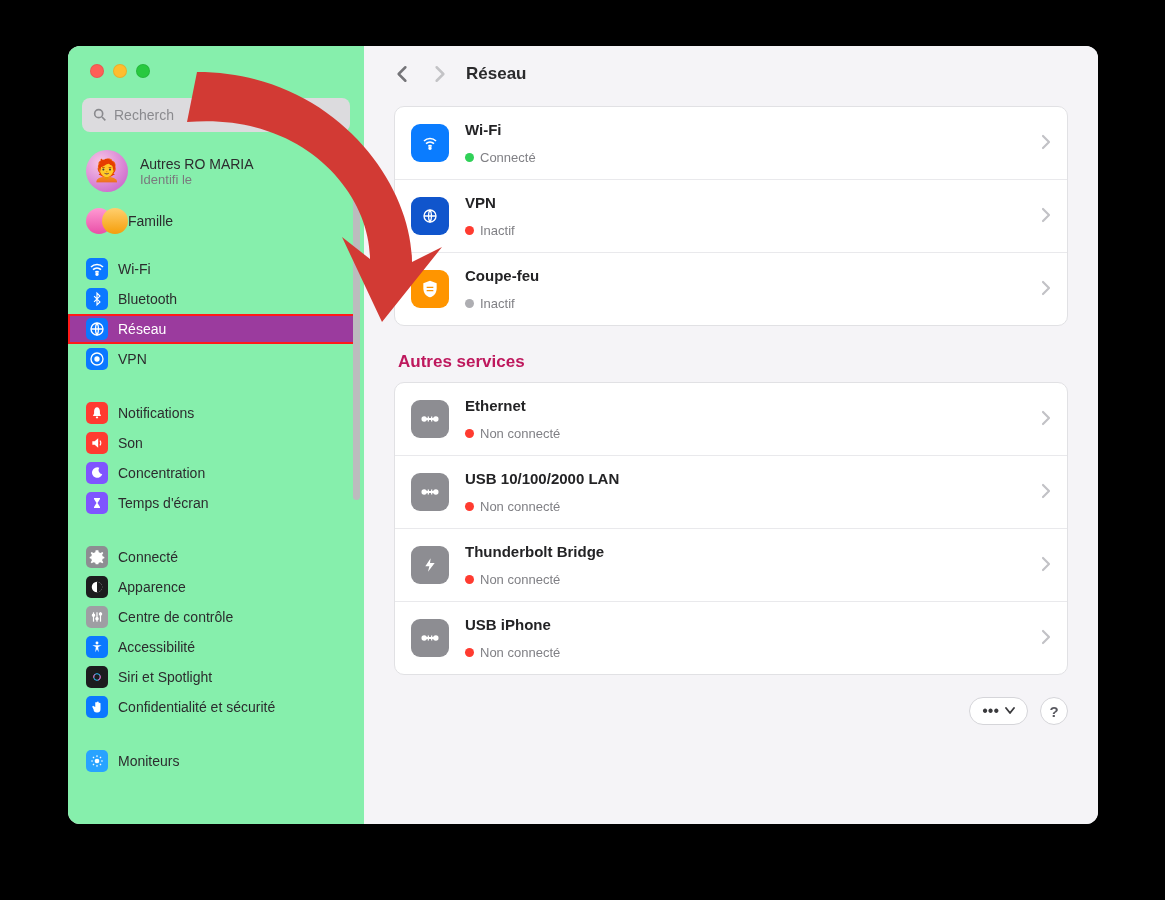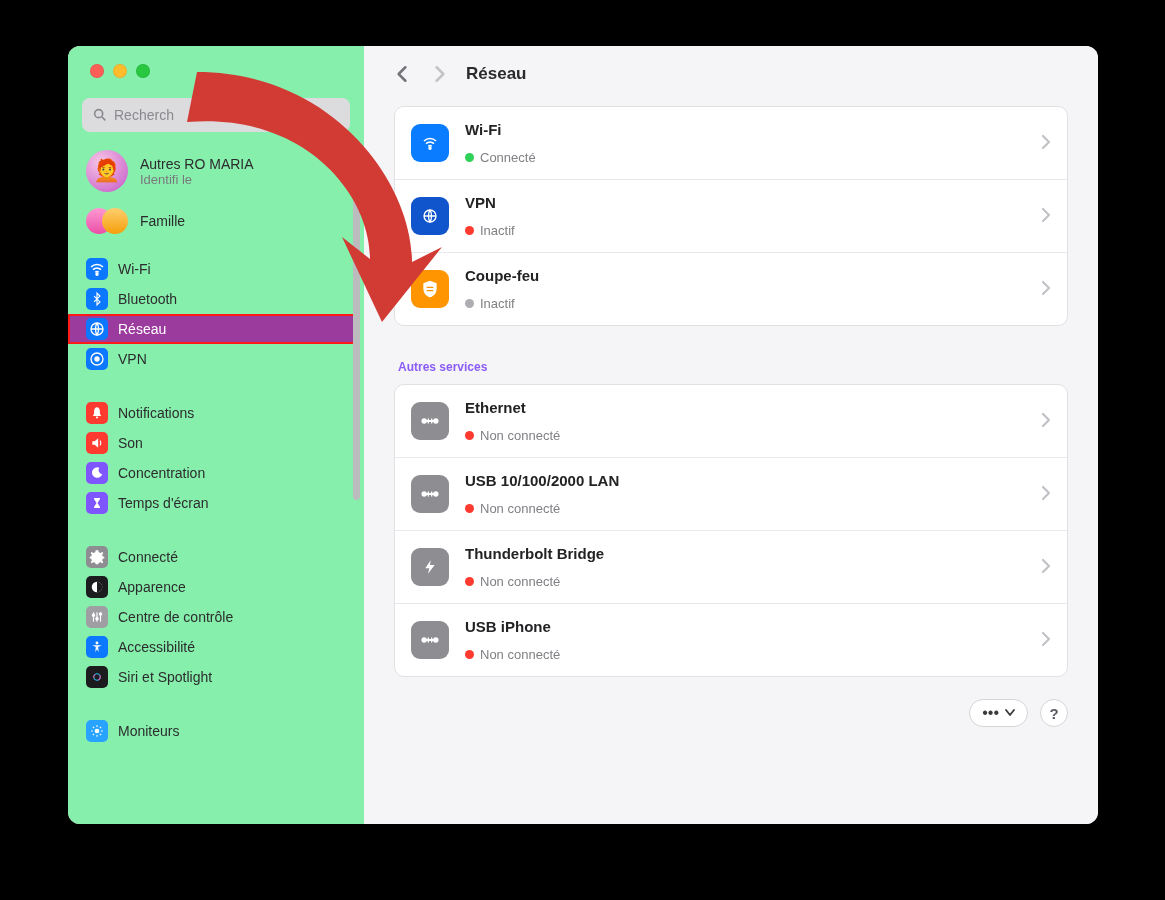--- a/index.html
+++ b/index.html
@@ -25,21 +25,21 @@
   .scroll-area { flex:1; overflow: hidden; position: relative; }
   .scroll-inner { position:absolute; inset:0 8px 0 0; overflow-y:auto; }
   .scroll-track { position:absolute; right:4px; top:6px; width:7px; height:350px; background:#bcbbbe; border-radius:4px; }
   .account-row { display:flex; align-items:center; padding: 6px 18px; gap:12px; }
   .avatar-big {
     width: 42px; height: 42px; border-radius: 50%; background: radial-gradient(circle at 35% 30%, #f7c6e6, #c455c7);
     display:flex; align-items:center; justify-content:center; font-size:22px;
   }
   .account-texts .name { font-size: 14px; color:#2c2c2e; }
   .account-texts .sub { font-size: 13px; color:#7a7a7e; }
-  .fam-row { display:flex; align-items:center; padding: 10px 18px 14px; gap:12px; }
+  .fam-row { display:flex; align-items:center; padding: 10px 18px 14px; }
   .fam-avatars { position:relative; width:42px; height:26px;}
   .fam-avatars .a1,.fam-avatars .a2{position:absolute;width:26px;height:26px;border-radius:50%;}
   .fam-avatars .a1{left:0;background:linear-gradient(#ff9ad3,#e94fa7);}
   .fam-avatars .a2{left:16px;background:linear-gradient(#ffcf6e,#f59e0b);}
   .fam-row .lbl{font-size:14px;color:#2c2c2e;}
   .section { padding: 6px 8px; }
   .item {
     display:flex; align-items:center; gap:10px; height:30px; padding:0 10px; border-radius:6px;
     font-size:14px; color:#2c2c2e;
   }
@@ -75,21 +75,21 @@
   .bigicon.darkblue{background:#1055cc;}
   .bigicon.orange{background:#ff9500;}
   .bigicon.gray{background:#8d8d92;}
   .texts .t1{font-size:15px;font-weight:600;color:#232325;}
   .texts .t2{font-size:13px;color:#808085;display:flex;align-items:center;gap:6px;margin-top:12px;}
   .statusdot{width:9px;height:9px;border-radius:50%;}
   .statusdot.green{background:#30d158;}
   .statusdot.red{background:#ff3b30;}
   .statusdot.gray{background:#aeaeb2;}
   .chev{margin-left:auto;color:#c2c2c6;font-size:20px;}
-  .section-title{font-size:12px;font-weight:700;color:#8b5cf6;margin:34px 4px 10px;}
+  .section-title{font-size:17px;font-weight:700;color:#be185d;margin:26px 4px 10px;}
   .footer-actions{display:flex;justify-content:flex-end;gap:12px;margin-top:22px;}
   .pill{background:#fff;border:1px solid #d5d5d9;border-radius:16px;height:28px;padding:0 12px;display:flex;align-items:center;gap:6px;font-size:16px;color:#3a3a3d;}
   .helpbtn{width:28px;height:28px;border-radius:50%;background:#fff;border:1px solid #d5d5d9;display:flex;align-items:center;justify-content:center;font-size:15px;color:#595960;font-weight:600;}
   
   .arrow-overlay{position:absolute;left:112px;top:62px;width:330px;height:270px;pointer-events:none;}
 </style>
 </head>
 <body>
 
 <div class="window">
@@ -245,20 +245,28 @@
             <div class="item">
               <div class="ic black">
                 <svg width="16" height="16" viewBox="0 0 24 24">
                   <circle cx="12" cy="12" r="10" fill="#1c1c1e"></circle>
                   <circle cx="12" cy="12" r="5" fill="none" stroke="#28c0ff" stroke-width="1.5"></circle>
                   <circle cx="12" cy="12" r="5" fill="none" stroke="#ff4fa3" stroke-width="1.5" stroke-dasharray="6 8"></circle>
                 </svg>
               </div>
               <span>Siri et Spotlight</span>
             </div>
+            <div class="item">
+              <div class="ic blue">
+                <svg width="14" height="14" viewBox="0 0 24 24" fill="#fff">
+                  <path d="M9 12 V5 a1.5 1.5 0 0 1 3 0 V11 V4 a1.5 1.5 0 0 1 3 0 V11 V6 a1.5 1.5 0 0 1 3 0 V15 a6 6 0 0 1 -12 1 L4 12 a1.5 1.5 0 0 1 2.5 -1.5 Z"></path>
+                </svg>
+              </div>
+              <span>Confidentialité et sécurité</span>
+            </div>
           </div>
         <div class="divider"></div>
         <div class="section" id="g4">
             <div class="item">
               <div class="ic cyan">
                 <svg width="14" height="14" viewBox="0 0 24 24" fill="#fff">
                   <circle cx="12" cy="12" r="4"></circle>
                   <g stroke="#fff" stroke-width="2">
                     <line x1="12" y1="2" x2="12" y2="5"></line>
                     <line x1="12" y1="19" x2="12" y2="22"></line>

